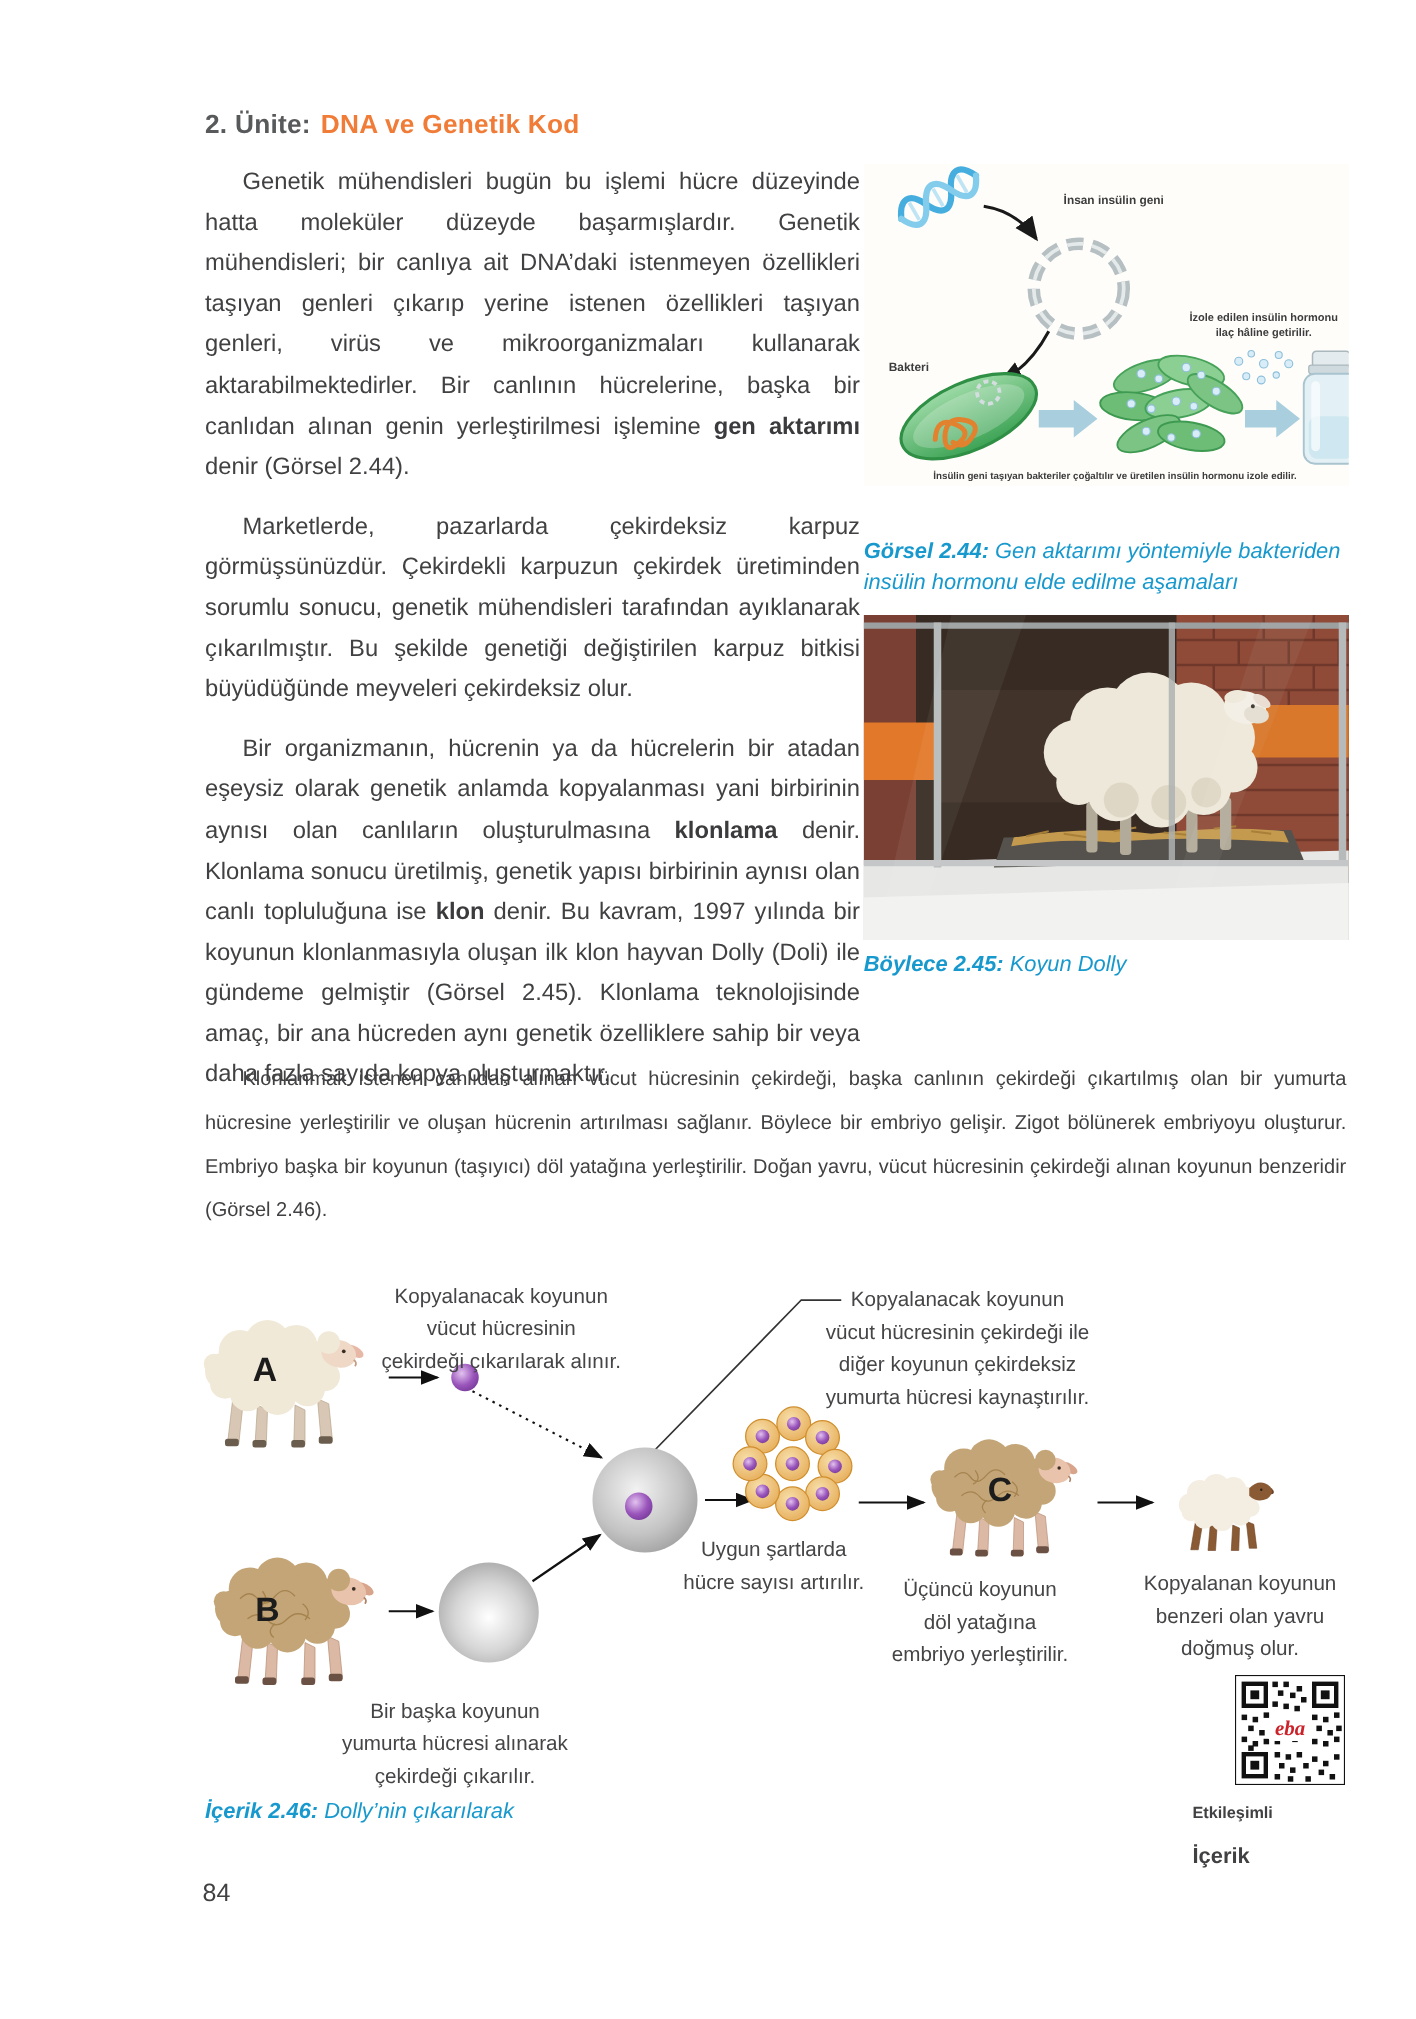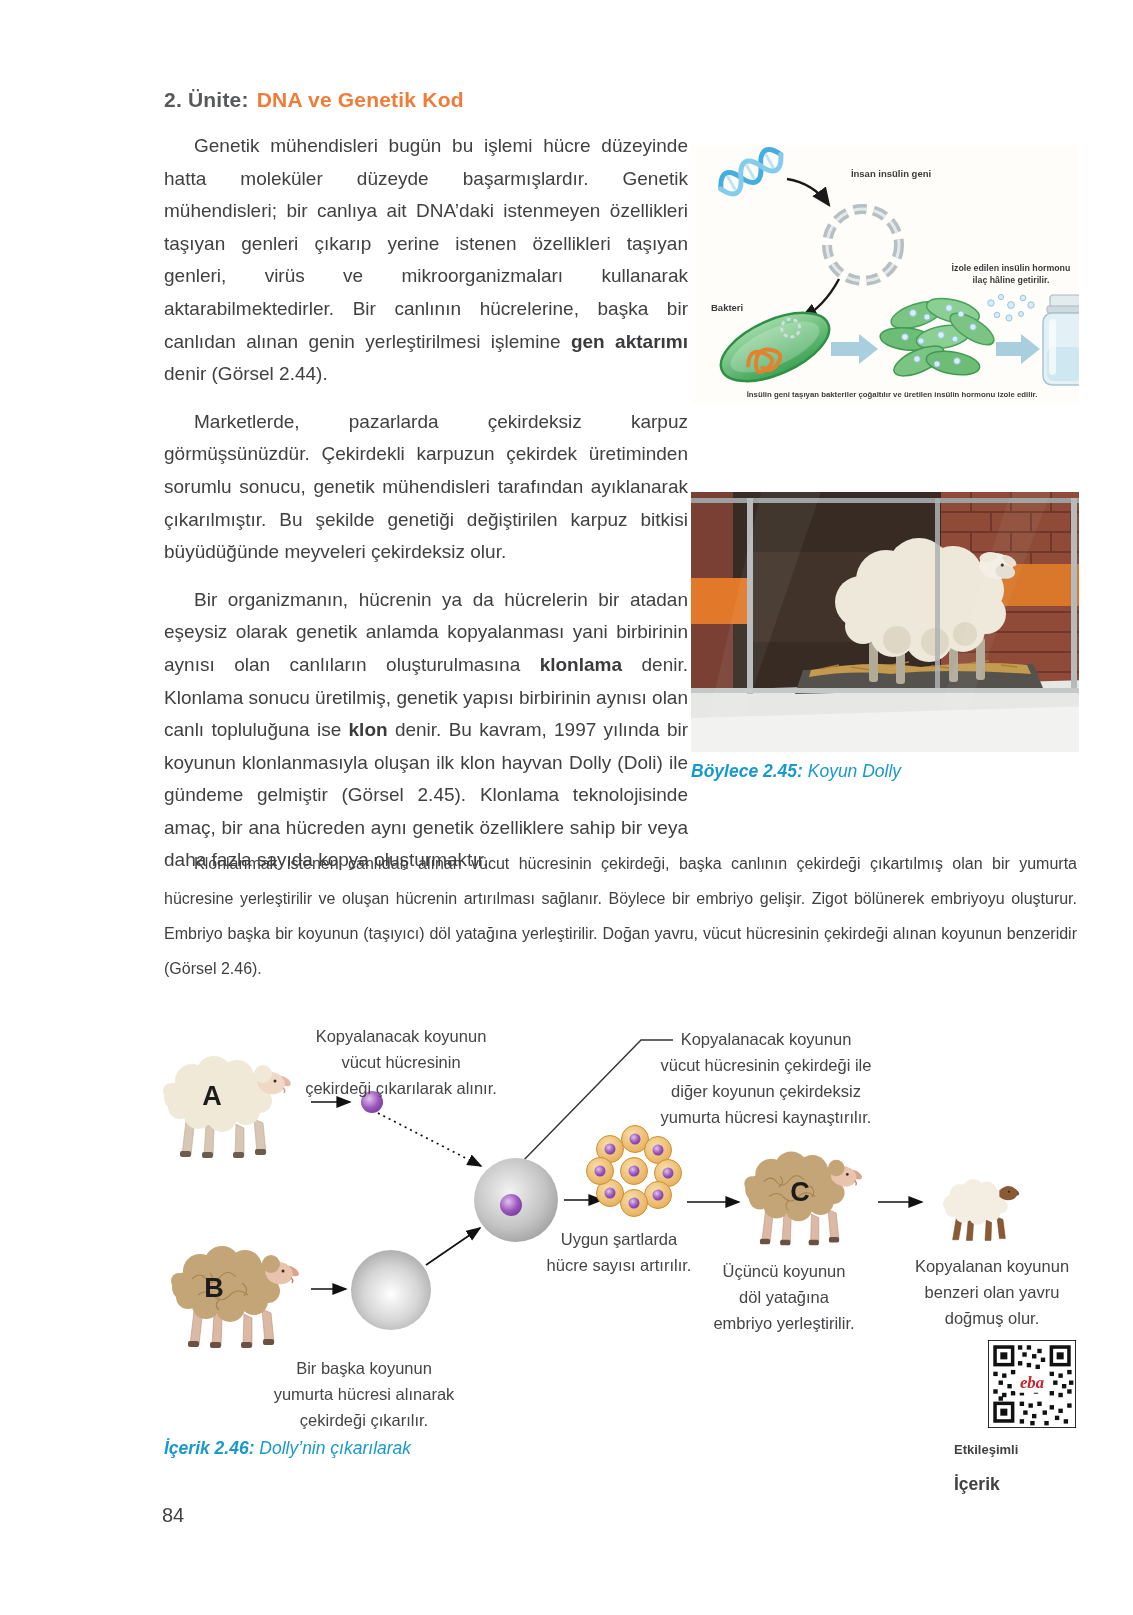--- a/index.html
+++ b/index.html
@@ -12,21 +12,21 @@
   .hdr{position:absolute;left:110px;top:76px;font-size:21px;font-weight:bold;letter-spacing:.2px;}
   .hdr .unit{color:#58595b;margin-right:8px;}
   .hdr .title{color:#f07c37;}
   
   .col{position:absolute;left:110px;top:118px;width:524px;font-size:19px;line-height:32.6px;text-align:justify;}
   .col p{margin:0 0 15px 0;text-indent:30px;}
   .col b{font-weight:bold;color:#3b3b3d;}
   
   .wide{position:absolute;left:110px;top:818px;width:913px;font-size:16px;line-height:35px;text-align:justify;text-indent:30px;}
   
-  .fig244{position:absolute;left:637px;top:133px;width:402px;height:258px;}
+  .fig244{position:absolute;left:637px;top:119px;width:402px;height:258px;}
   .fig245{position:absolute;left:637px;top:480px;width:402px;height:260px;}
   .caption{position:absolute;color:#1899ce;font-size:17.5px;line-height:24.5px;font-style:italic;}
   .caption .lbl{font-weight:bold;}
   .cap244{left:637px;top:416px;width:392px;}
   .cap245{left:637px;top:747px;width:392px;}
   .cap246{left:110px;top:1424px;width:500px;}
   
   .diagram{position:absolute;left:100px;top:975px;width:920px;height:445px;}
   .diagram text{font-family:"Liberation Sans", sans-serif;}
   .dlabel{font-size:16.5px;fill:#454547;}
@@ -150,20 +150,23 @@
         <rect x="4" y="11" width="36" height="7" rx="2" fill="#cfdade" stroke="#aab8bd" stroke-width="1"></rect>
         <rect x="0" y="18" width="44" height="72" rx="9" fill="#e3f0f5" stroke="#a9c4ce" stroke-width="1.5"></rect>
         <rect x="4" y="52" width="36" height="34" rx="7" fill="#cfe7f0"></rect>
         <rect x="6" y="24" width="7" height="56" rx="3.5" fill="#ffffff" opacity="0.65"></rect>
       </g>
 
       <text class="f244-lbl" x="201" y="252" font-size="7.8" text-anchor="middle" fill="#555">İnsülin geni taşıyan bakteriler çoğaltılır ve üretilen insülin hormonu izole edilir.</text>
     </svg>
   </div>
 
+  <div class="caption cap244">
+    <span class="lbl">Görsel 2.44:</span><span> Gen aktarımı yöntemiyle bakteriden insülin hormonu elde edilme aşamaları</span>
+  </div>
 
   <div class="fig245">
     <svg width="402" height="260" viewBox="0 0 402 260" xmlns="http://www.w3.org/2000/svg">
       <rect width="402" height="260" fill="#2a211b"></rect>
 
       <g>
         <rect x="250" y="0" width="152" height="205" fill="#8f4b38"></rect>
         <rect x="0" y="0" width="42" height="200" fill="#7a4034"></rect>
         <g stroke="#6f382a" stroke-width="2">
           <path d="M250,20 H402 M250,40 H402 M250,60 H402 M250,80 H402 M250,100 H402 M250,120 H402 M250,140 H402 M250,160 H402 M250,180 H402"></path>

